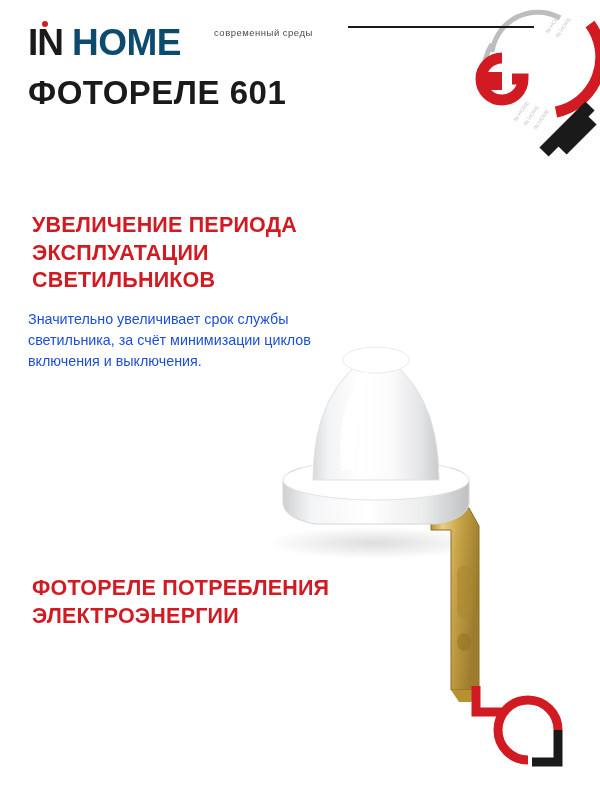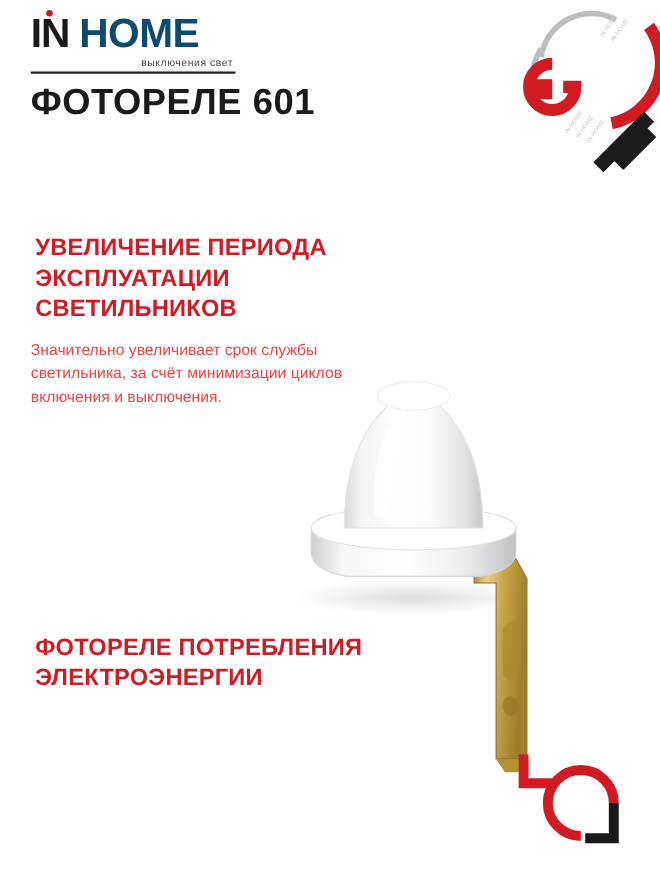--- a/index.html
+++ b/index.html
@@ -38,23 +38,24 @@
     bottom: 18px;
     width: 120px;
     height: 110px;
     pointer-events: none;
   }
 
   
   .logo {
     position: absolute;
     left: 28px;
-    top: 12px;
+    top: 24px;
     display: flex;
-    flex-direction: column;
+    flex-direction: row;
+    gap: 33px;
   }
   .logo-row {
     display: flex;
     align-items: flex-start;
     line-height: 1;
   }
   .logo-in {
     font-size: 37px;
     font-weight: bold;
     letter-spacing: -1px;
@@ -115,21 +116,21 @@
   .feature-heading {
     color: #d11a22;
     font-size: 21.5px;
     font-weight: bold;
     line-height: 1.28;
     letter-spacing: 0.2px;
     margin: 0 0 14px 4px;
     max-width: 360px;
   }
   .feature-body {
-    color: #ef4444;
+    color: #1d4ed8;
     font-size: 14.3px;
     line-height: 1.5;
     margin: 0;
     max-width: 350px;
   }
 
   
   .product-photo {
     position: absolute;
     left: 255px;
@@ -166,21 +167,21 @@
   </div>
 
   <div class="logo">
     <div class="logo-row">
       <span class="logo-in">
         <span>IN</span>
         <span class="dot"></span>
       </span>
       <span class="logo-home">HOME</span>
     </div>
-    <div class="logo-sub">выключения свет</div>
+    <div class="logo-sub">современный среды</div>
     <div class="logo-rule"></div>
   </div>
 
   <div class="product-title">ФОТОРЕЛЕ 601</div>
 
   <div class="feature feature-1">
     <h2 class="feature-heading">УВЕЛИЧЕНИЕ ПЕРИОДА ЭКСПЛУАТАЦИИ СВЕТИЛЬНИКОВ</h2>
     <p class="feature-body">Значительно увеличивает срок службы светильника, за счёт минимизации циклов включения и выключения.</p>
   </div>
 

